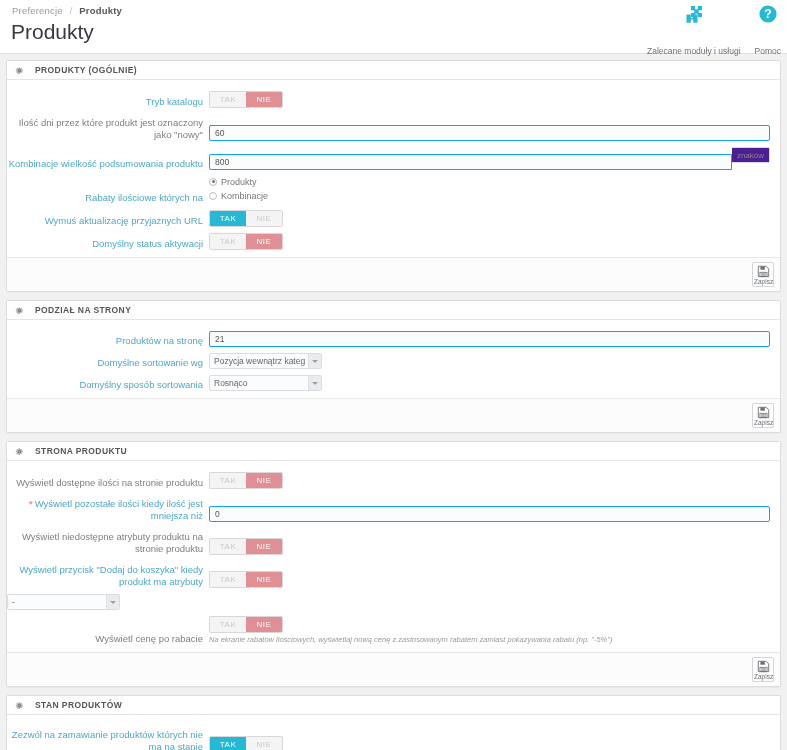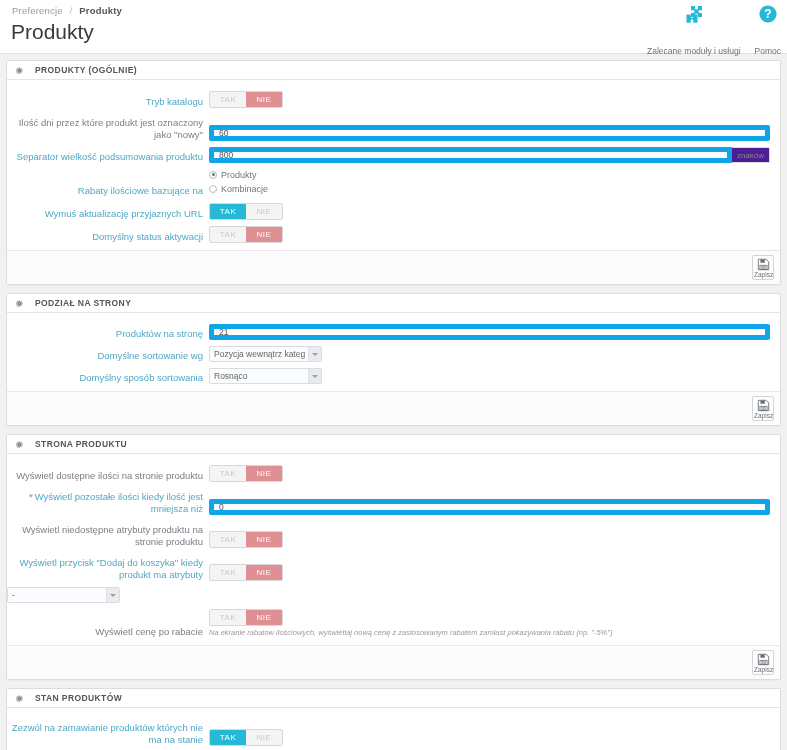--- a/index.html
+++ b/index.html
@@ -103,31 +103,31 @@
     cursor:pointer;
   }
   .switch span.on-yes { background:#25b9d6; color:#fff; }
   .switch span.on-no  { background:#e08f95; color:#fff; }
 
   
   .txt {
     display:block;
     width: 100%;
     height: 16px;
-    border:5px solid #0ea5e9;
+    border:1px solid #0ea5e9;
     border-radius:2px;
     background:#fbfcfd;
     font-size:8.5px;
     color:#555;
     padding: 1px 5px;
     line-height:13px;
     font-family:"Liberation Sans", sans-serif;
   }
   .input-group { display:flex; width:100%; }
-  .input-group .txt { border-top-right-radius:0; border-bottom-right-radius:0; }
+  .input-group .txt { border-top-right-radius:0; border-bottom-right-radius:0;margin-top:7px; }
   .input-group .addon {
     border:1px solid #d9dde2;
     border-left:none;
     background:#4c1d95;
     font-size:8px;
     color:#888;
     padding: 1px 5px;
     height:16px;
     line-height:13px;
     border-top-right-radius:2px;
@@ -248,30 +248,30 @@
               <span class="sw-no on-no">NIE</span>
             </span></div>
         </div>
         <div class="form-row">
           <div class="form-label"><span>Ilość dni przez które produkt jest oznaczony jako "nowy"</span></div>
           <div class="form-control-area">
             <input class="txt" type="text" value="60" style="">
           </div>
         </div>
         <div class="form-row">
-          <div class="form-label link"><span>Separator wielkość podsumowania produktu</span></div>
+          <div class="form-label link"><span>Kombinacje wielkość podsumowania produktu</span></div>
           <div class="form-control-area">
             <div class="input-group">
               <input class="txt" type="text" value="800" style="">
               <span class="addon">znaków</span>
             </div>
           </div>
         </div>
         <div class="form-row">
-          <div class="form-label link"><span>Rabaty ilościowe bazujące na</span></div>
+          <div class="form-label link"><span>Rabaty ilościowe których na</span></div>
           <div class="form-control-area">
             <div class="radio-line">
               <span class="radio checked"></span>
               <span>Produkty</span>
             </div>
             <div class="radio-line">
               <span class="radio"></span>
               <span>Kombinacje</span>
             </div>
           </div>

